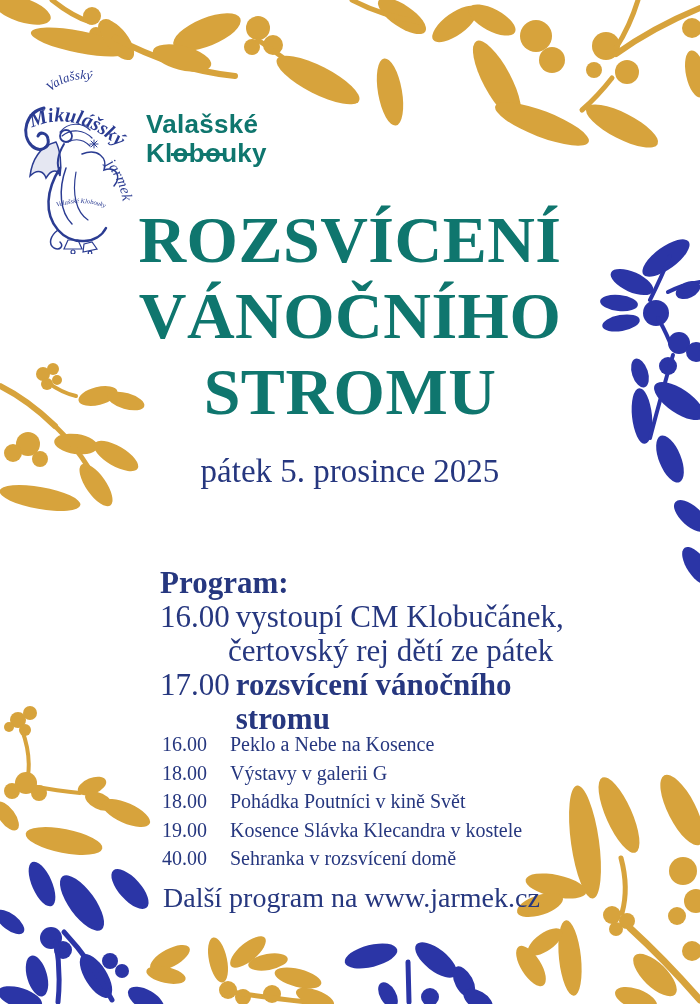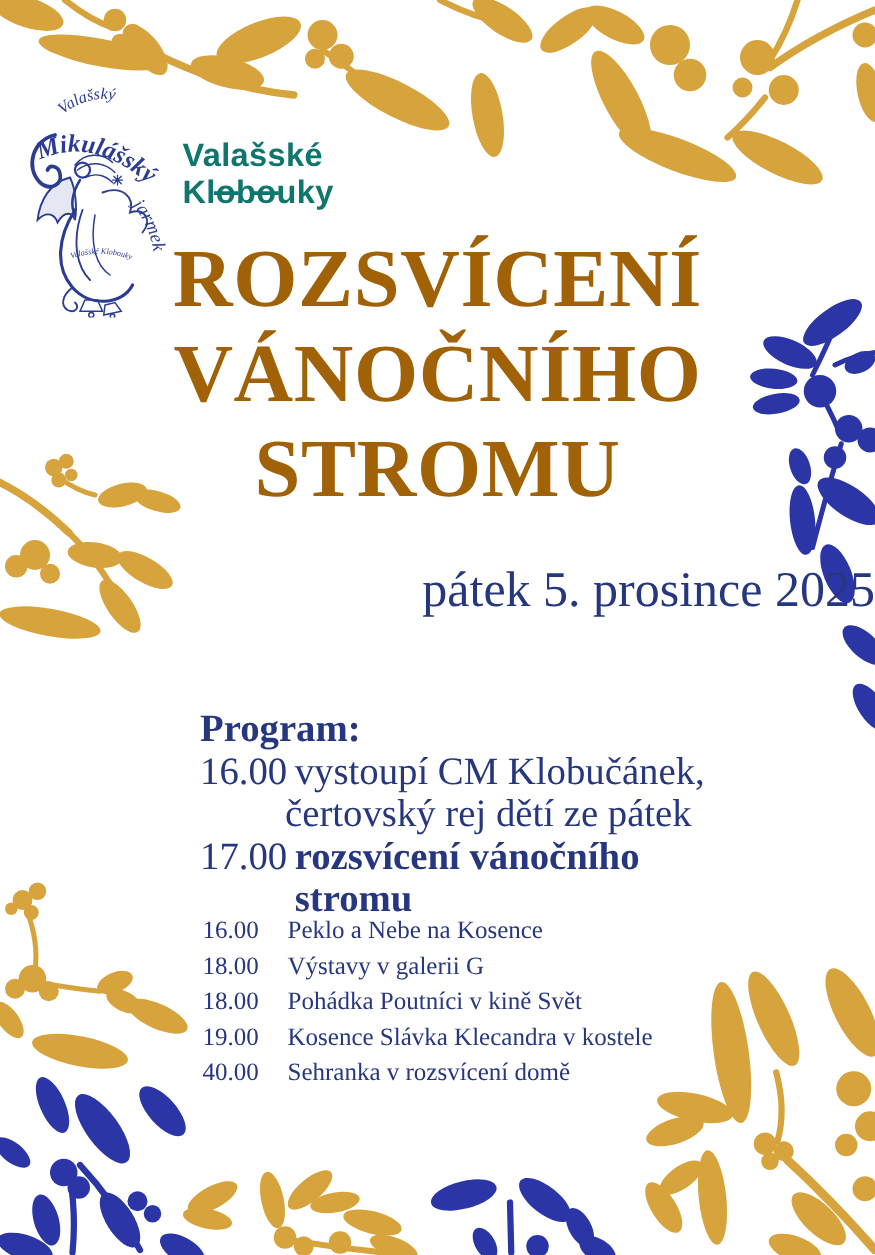--- a/index.html
+++ b/index.html
@@ -11,26 +11,26 @@
   .deco{position:absolute;left:0;top:0;width:700px;height:1004px;}
   .logo{position:absolute;left:10px;top:56px;width:132px;height:198px;}
   .brand{
     position:absolute;left:146px;top:110px;
     font-family:"Liberation Sans",sans-serif;font-weight:700;
     font-size:26px;line-height:29px;color:#0f766e;letter-spacing:.3px;
   }
   .bo{position:relative;}
   .bo::after{content:"";position:absolute;left:-2px;right:-2px;top:15px;height:2.5px;background:currentColor;}
   .title{
-    position:absolute;left:0;top:186px;width:700px;text-align:center;
-    font-weight:700;font-size:66px;line-height:76px;color:#a16207;letter-spacing:.5px;
+    position:absolute;left:0;top:202px;width:700px;text-align:center;
+    font-weight:700;font-size:66px;line-height:76px;color:#0f766e;letter-spacing:.5px;
   }
   .when{
-    position:absolute;left:0;top:452px;width:700px;text-align:right;
-    font-size:40px;line-height:39px;color:#26377F;
+    position:absolute;left:0;top:452px;width:700px;text-align:center;
+    font-size:33px;line-height:39px;color:#26377F;
   }
   .program{
     position:absolute;left:160px;top:566px;width:440px;
     font-size:31px;line-height:34px;color:#26377F;
   }
   .program .heading{font-weight:700;}
   .row{display:flex;}
   .program .time{min-width:50px;margin-right:6px;flex:none;}
   .program .cont-text{padding-left:68px;}
   .bold{font-weight:700;}
@@ -282,14 +282,15 @@
     <div class="row">
       <span class="time">19.00</span>
       <span class="text">Kosence Slávka Klecandra v kostele</span>
     </div>
     <div class="row">
       <span class="time">40.00</span>
       <span class="text">Sehranka v rozsvícení domě</span>
     </div>
   </div>
 
+  <div class="footer-note">Další program na www.jarmek.cz</div>
 
 </div>
 
 </body></html>

